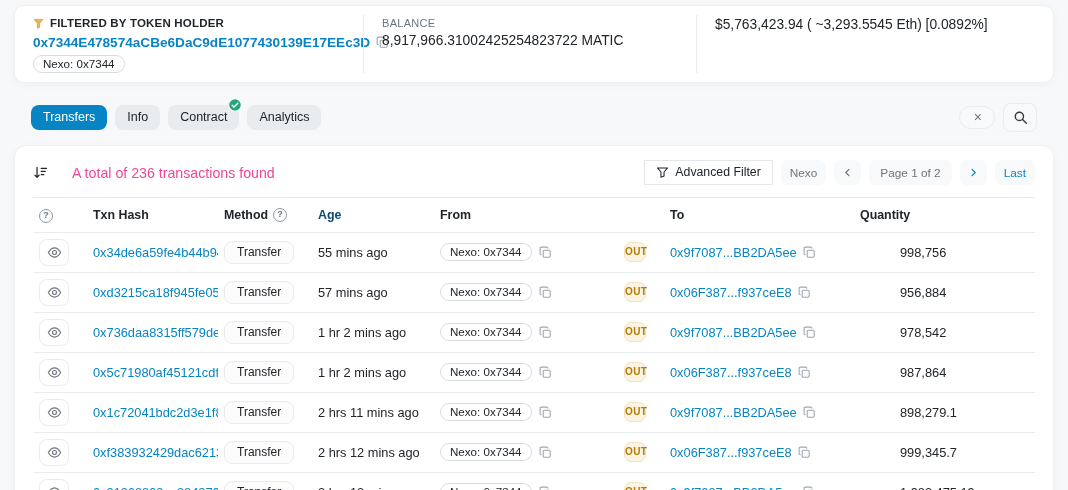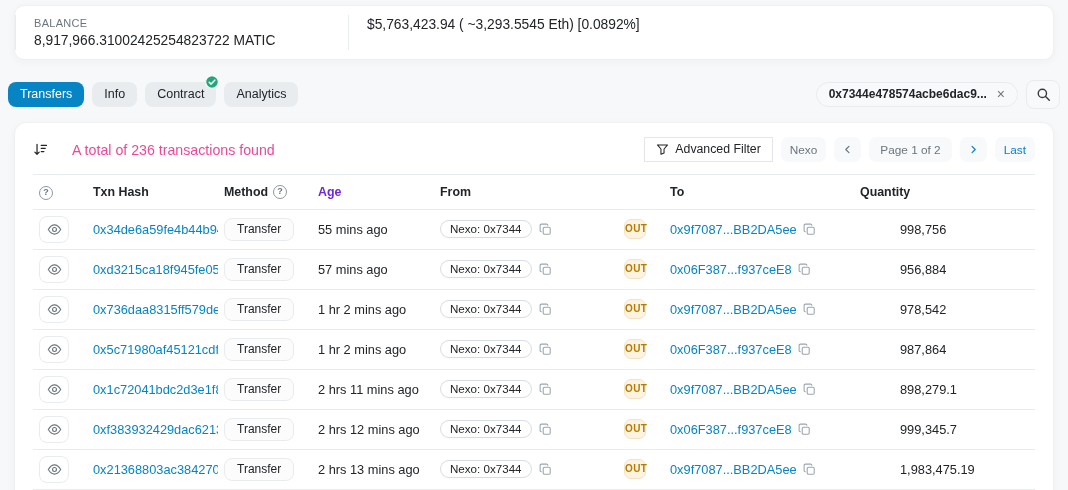--- a/index.html
+++ b/index.html
@@ -28,21 +28,21 @@
   .tc-address { color: #0784c3; font-weight: 700; font-size: 13.6px; cursor: pointer; white-space: nowrap; }
   .tag-pill {
     display: inline-block; margin-top: 3px; padding: 1px 9px 2px;
     border: 1px solid #d7dce1; border-radius: 999px;
     font-size: 11.6px; color: #212529; background: #fff;
   }
   .mini-label { font-size: 11px; color: #6c757d; letter-spacing: .3px; font-weight: 400; margin-bottom: 4px; }
   .mini-value { font-size: 13.8px; color: #212529; }
 
   
-  .tabs-row { margin: 20px 8px 0; display: flex; align-items: center; justify-content: space-between; }
+  .tabs-row { margin: 20px 31px 0; display: flex; align-items: center; justify-content: space-between; }
   .tabs { display: flex; gap: 8px; align-items: center; }
   .tab {
     padding: 5px 12px 6px; border-radius: 8px; background: #e9ecef;
     font-size: 12.5px; font-weight: 500; color: #212529; cursor: pointer; position: relative;
   }
   .tab.active { background: #0784c3; color: #fff; }
   .tab .verified-badge { position: absolute; top: -7px; right: -3px; width: 14px; height: 14px; }
   .search-area { display: flex; align-items: center; gap: 8px; }
   .search-pill {
     display: flex; align-items: center; gap: 8px;
@@ -89,21 +89,21 @@
   .col-eye { width: 54px; }
   .col-hash { width: 131px; }
   .col-method { width: 94px; }
   .col-age { width: 122px; }
   .col-from { width: 184px; }
   .col-dir { width: 46px; }
   .col-to { width: 190px; }
   .col-qty { width: auto; }
 
   .th-flex { display: flex; align-items: center; gap: 5px; }
-  .age-header { color: #6d28d9; cursor: pointer; }
+  .age-header { color: #0c4a6e; cursor: pointer; }
   .help-circle {
     display: inline-flex; align-items: center; justify-content: center;
     width: 14px; height: 14px; border: 1px solid #8c98a4; border-radius: 50%;
     font-size: 9px; line-height: 1; color: #6c757d; font-weight: 700;
   }
   .eye-btn {
     width: 30px; height: 27px; border: 1px solid #e9ecef; border-radius: 8px;
     background: #fff; display: flex; align-items: center; justify-content: center; cursor: pointer;
   }
   .hash-link, .addr-link { color: #0784c3; cursor: pointer; }
@@ -120,20 +120,40 @@
     padding: 3px 0 4px; border: 1px solid #f2e3c2; border-radius: 7px;
     background: #fdf3e1; color: #b47d00; font-size: 10px; font-weight: 700; letter-spacing: .4px;
   }
   .qty { color: #212529; margin-left: 40px; }
   svg { display: block; }
 </style>
 </head>
 <body>
 
 <div class="card top-card">
+  <div class="tc-col1">
+    <div class="tc-filter-row">
+      <span>
+        <svg width="11" height="11" viewBox="0 0 16 16">
+            <path d="M1.5 2 h13 L9.6 7.6 v5.9 l-3.2 1.4 V7.6 Z" fill="#e9b35c" stroke="#d9952e" stroke-width="1"></path>
+          </svg>
+      </span>
+      <span class="tc-filter-label">FILTERED BY TOKEN HOLDER</span>
+    </div>
+    <div class="tc-address-row">
+      <span class="tc-address">0x7344E478574aCBe6DaC9dE1077430139E17EEc3D</span>
+      <span class="copy-btn">
+        <svg width="13" height="13" viewBox="0 0 16 16" fill="none" stroke="#9aa4ae" stroke-width="1.3">
+            <rect x="5.2" y="5.2" width="8.6" height="8.6" rx="1.6"></rect>
+            <path d="M3.4 10.8 h-.6 A1.4 1.4 0 0 1 1.4 9.4 V2.8 A1.4 1.4 0 0 1 2.8 1.4 h6.6 A1.4 1.4 0 0 1 10.8 2.8 v.6"></path>
+          </svg>
+      </span>
+    </div>
+    <span class="tag-pill">Nexo: 0x7344</span>
+  </div>
   <div class="tc-col2">
     <div class="mini-label">BALANCE</div>
     <div class="mini-value">8,917,966.31002425254823722 MATIC</div>
   </div>
   <div class="tc-col3">
     <div class="mini-value">$5,763,423.94 ( ~3,293.5545 Eth) [0.0892%]</div>
   </div>
 </div>
 
 <div class="tabs-row">
@@ -146,21 +166,20 @@
         <svg width="14" height="14" viewBox="0 0 16 16">
             <circle cx="8" cy="8" r="7.2" fill="#24a67d" stroke="#fff" stroke-width="1.2"></circle>
             <path d="M4.8 8.3 L7 10.4 L11.2 5.9" stroke="#fff" stroke-width="1.7" fill="none" stroke-linecap="round" stroke-linejoin="round"></path>
           </svg>
       </span>
     </div>
     <div class="tab">Analytics</div>
   </div>
   <div class="search-area">
     <div class="search-pill">
-      <span class="term">0x7344e478574acbe6dac9...</span>
       <span class="close-x">×</span>
     </div>
     <div class="search-btn">
       <span>
         <svg width="15" height="15" viewBox="0 0 16 16" fill="none" stroke="#343a40" stroke-width="1.5">
             <circle cx="6.8" cy="6.8" r="4.4"></circle>
             <path d="M10.2 10.2 L14.2 14.2" stroke-linecap="round"></path>
           </svg>
       </span>
     </div>

